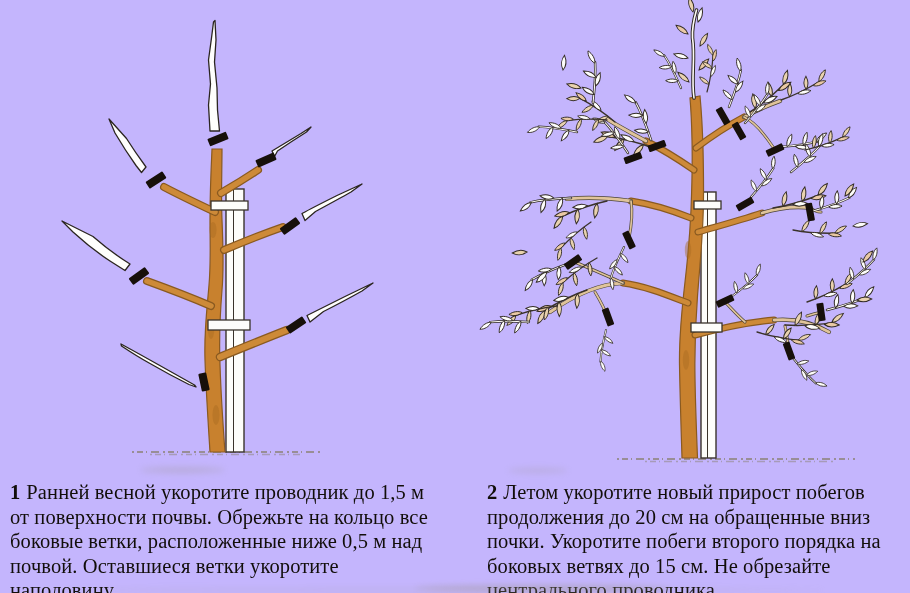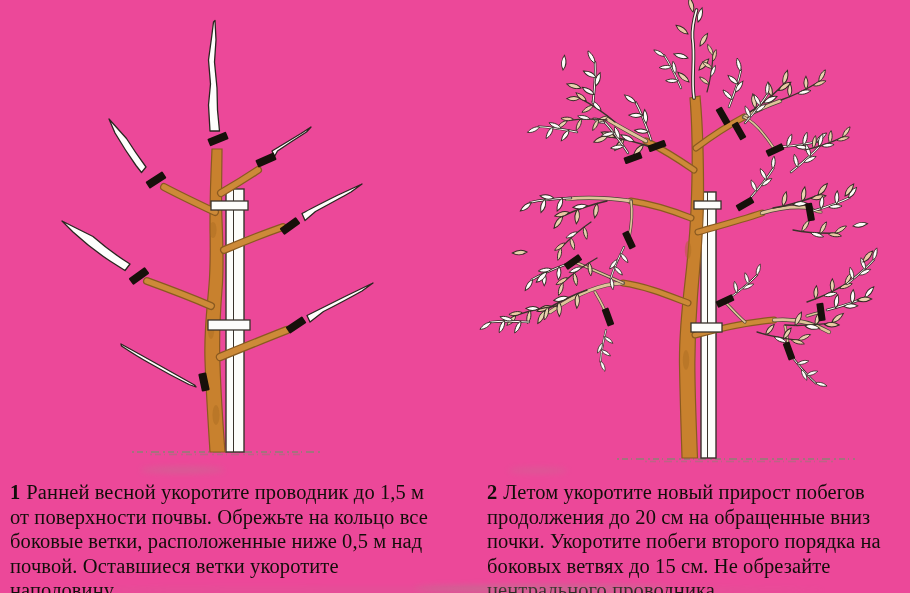--- a/index.html
+++ b/index.html
@@ -1,18 +1,18 @@
 <!DOCTYPE html>
 <html><head>
 <meta charset="utf-8">
 <style>
   html,body{margin:0;padding:0;background:#e8e8e8;}
   .page{
     position:relative; width:910px; height:593px; overflow:hidden;
-    background:#ec4899; color:#14100c;
+    background:#c4b5fd; color:#14100c;
     font-family:"Liberation Serif","DejaVu Serif",serif;
   }
   .art{position:absolute; top:0;}
   .art1{left:0; width:452px; height:470px;}
   .art2{left:455px; width:455px; height:470px;}
   .art svg{width:100%; height:100%; display:block;}
 
   .caption{
     position:absolute; top:480px; margin:0;
     font-size:20.5px; line-height:24.5px; letter-spacing:.1px;

